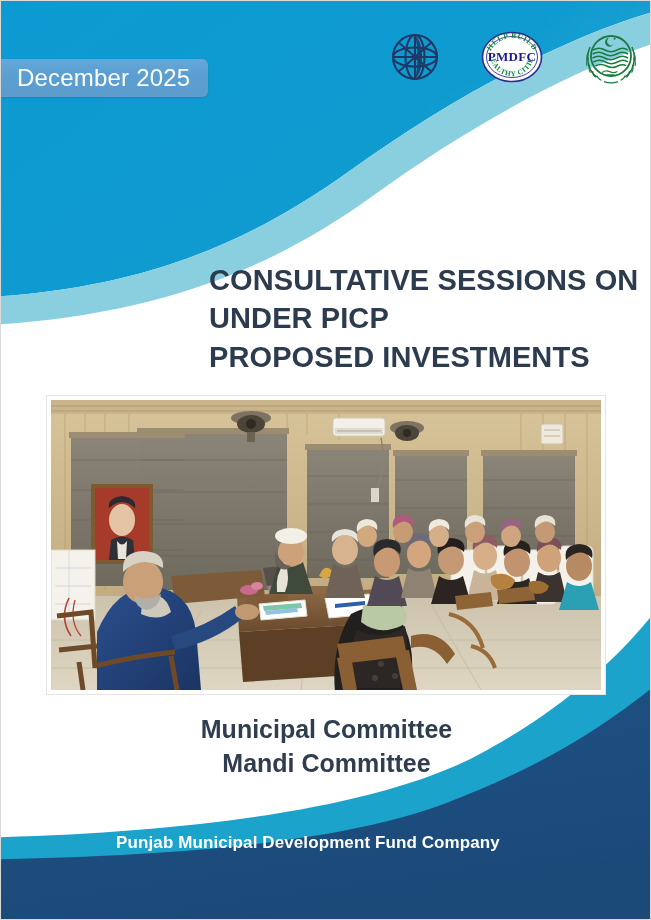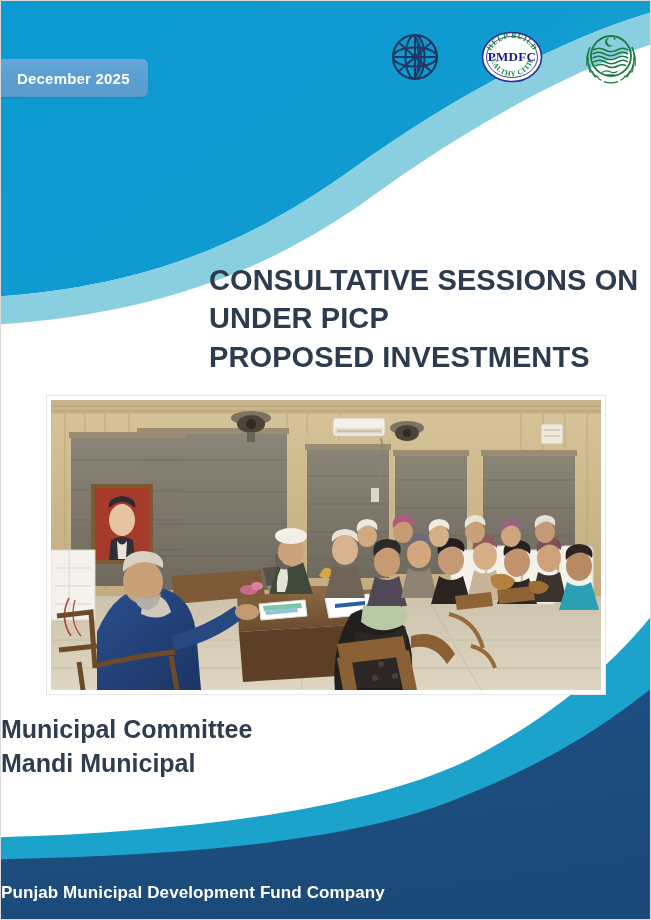--- a/index.html
+++ b/index.html
@@ -39,22 +39,22 @@
     display: flex;
     align-items: center;
     border-top-right-radius: 6px;
     border-bottom-right-radius: 6px;
     background: linear-gradient(180deg, #64a7d8 0%, #5b9fd2 45%, #5d9ccc 100%);
     box-shadow: 0 1px 2px rgba(0,0,0,0.12);
     z-index: 6;
   }
   .date-badge span {
     color: #ffffff;
-    font-size: 15px;
-    font-weight: bold;
+    font-size: 24px;
+    font-weight: normal;
     letter-spacing: 0.2px;
     white-space: nowrap;
   }
 
   
   .logo-row {
     position: absolute;
     top: 26px;
     right: 8px;
     display: flex;
@@ -104,37 +104,37 @@
     background: #6d6154;
   }
   .photo svg { display: block; }
 
   
   .subtitle-block {
     position: absolute;
     left: 0;
     top: 712px;
     width: 651px;
-    text-align: left;
+    text-align: center;
     z-index: 6;
   }
   .subtitle-line {
     color: #2f3d4f;
     font-size: 25px;
     font-weight: bold;
     line-height: 1.35;
   }
 
   
   .footer-text {
     position: absolute;
     left: 0;
-    top: 882px;
+    top: 832px;
     width: 614px;
-    text-align: left;
+    text-align: center;
     z-index: 8;
   }
   .footer-text span {
     color: #ffffff;
     font-size: 17px;
     font-weight: bold;
     letter-spacing: 0.1px;
   }
 </style>
 </head>
@@ -563,20 +563,20 @@
         </g>
 
         <rect x="0" y="0" width="550" height="290" fill="none"></rect>
         <path d="M0 0 H550 V290 H0 Z" fill="url(#vg)" opacity="0"></path>
       </svg>
     </div>
   </div>
 
   <div class="subtitle-block">
     <div class="subtitle-line">Municipal Committee</div>
-    <div class="subtitle-line">Mandi Municipal</div>
+    <div class="subtitle-line">Mandi Committee</div>
   </div>
 
   <div class="footer-text">
     <span>Punjab Municipal Development Fund Company</span>
   </div>
 
 </div>
 
 </body></html>

